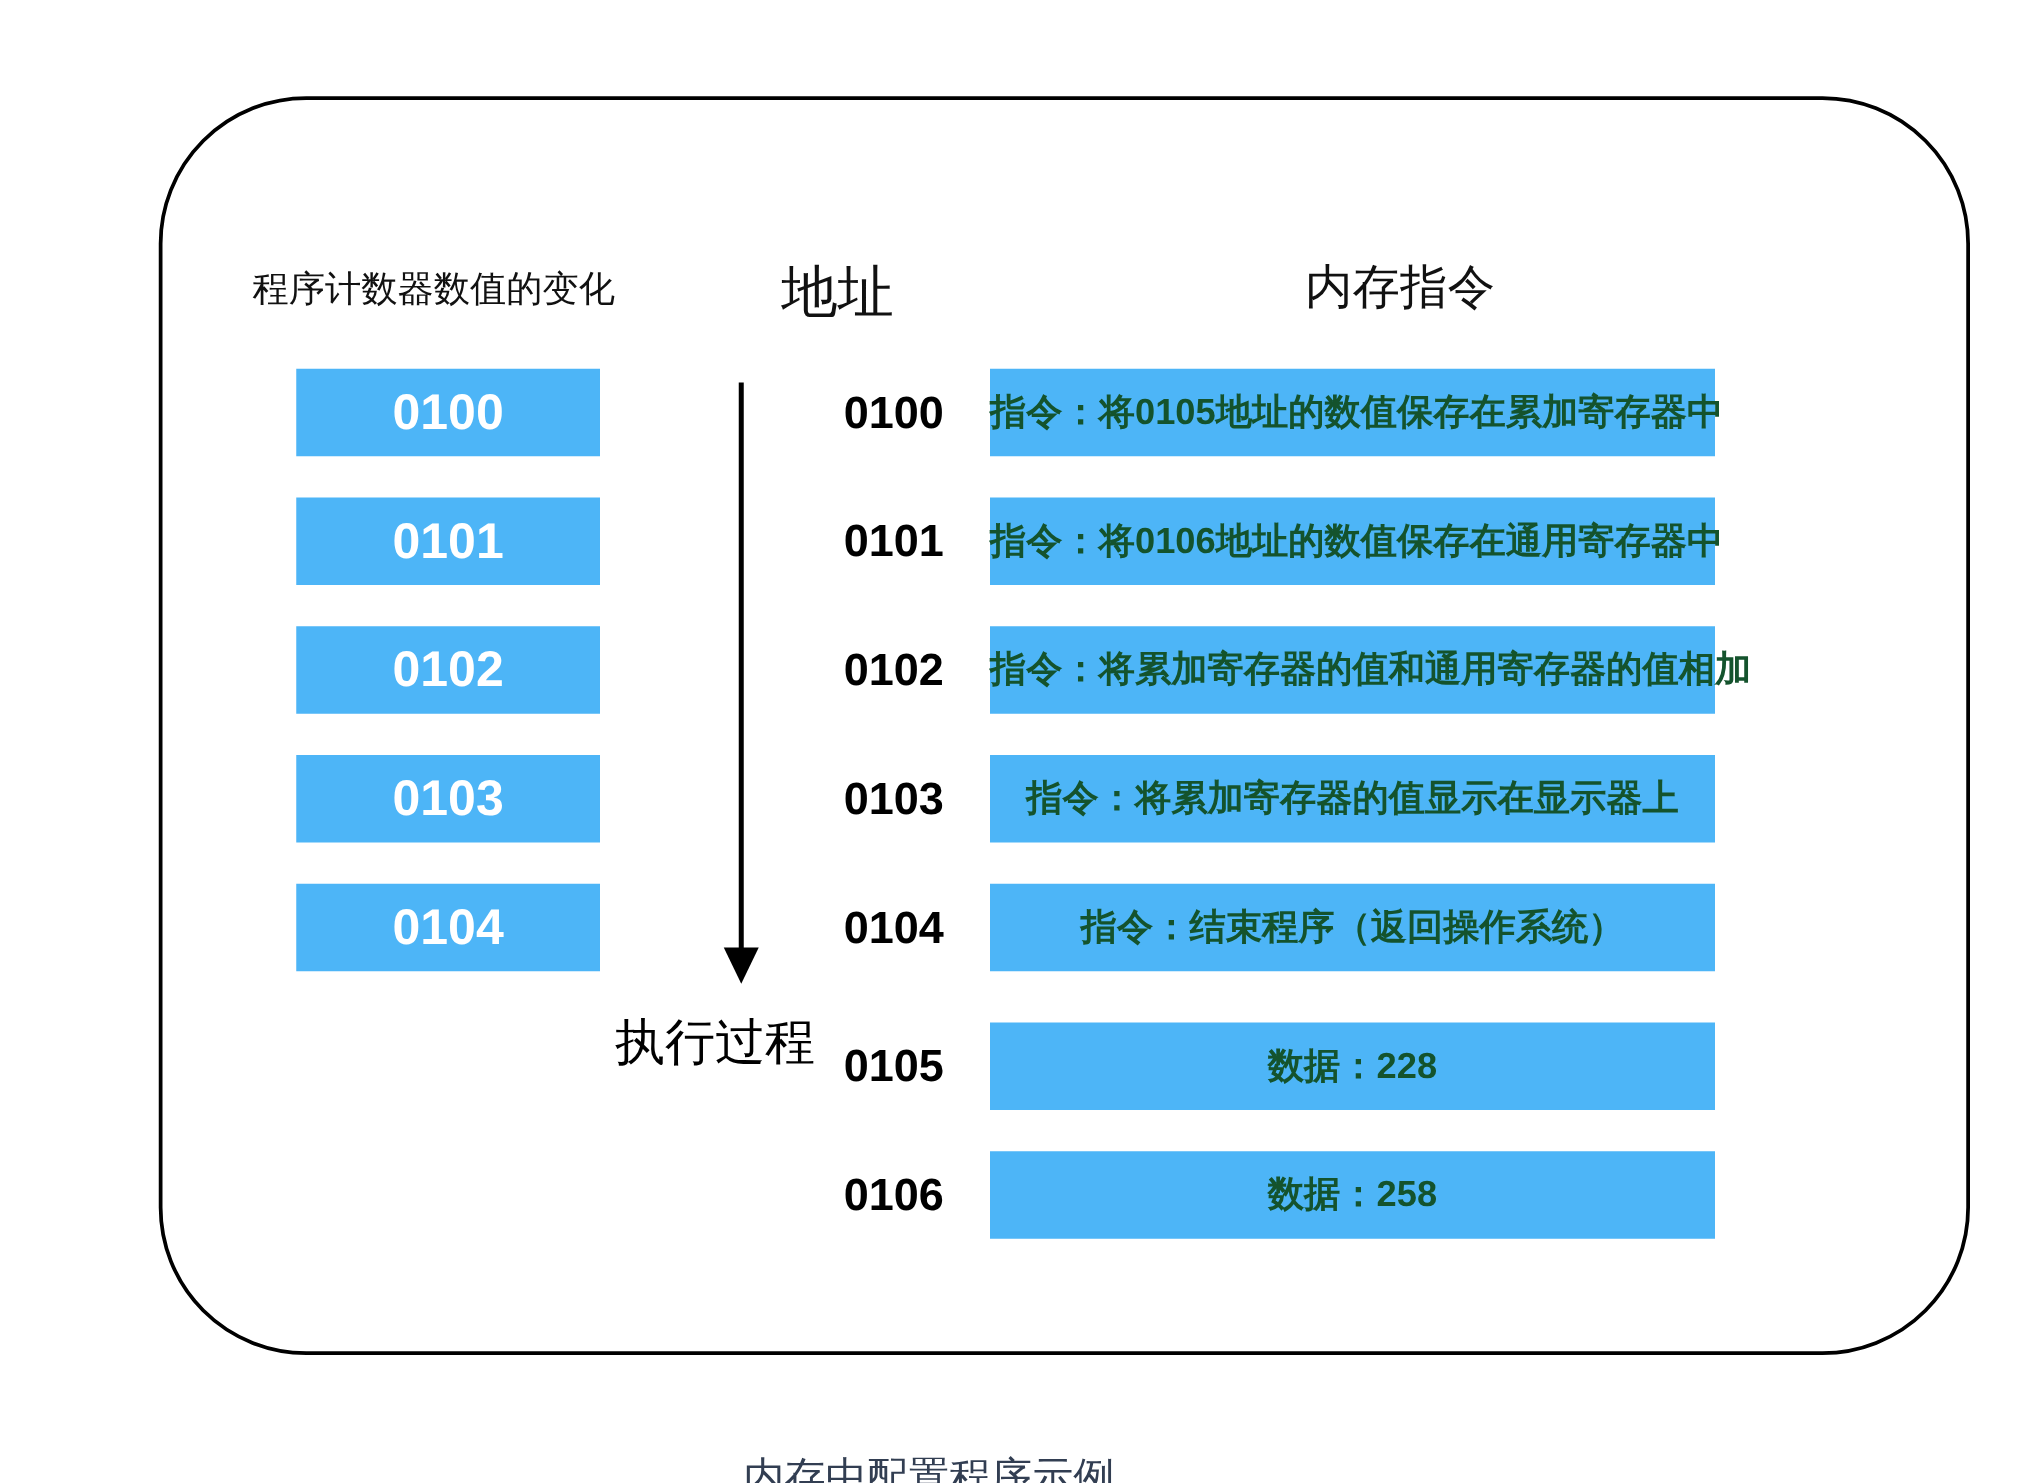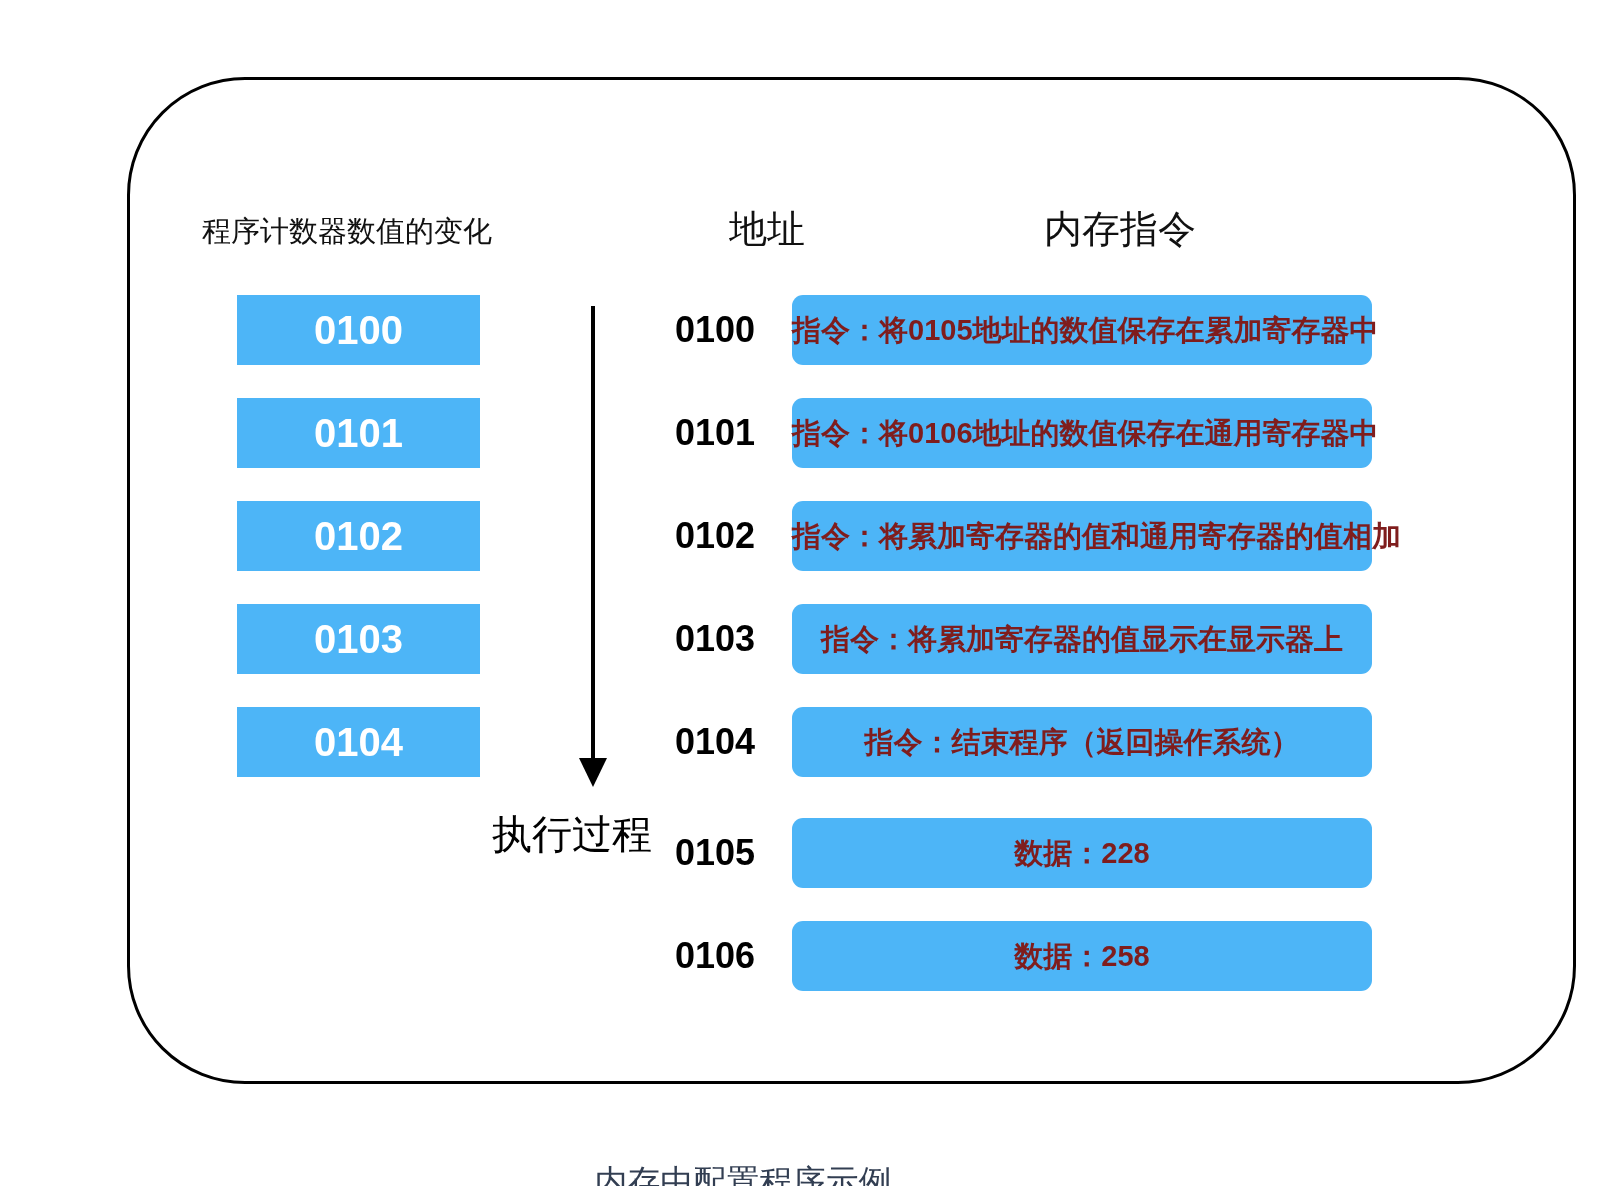--- a/index.html
+++ b/index.html
@@ -13,36 +13,36 @@
   }
   .canvas { position:relative; width:1614px; height:1186px; background:#fff; overflow:hidden; }
 
   .frame {
     position:absolute; left:83px; top:33px; width:1449px; height:1007px;
     border:3px solid var(--frame-border); border-radius:118px; background:transparent;
   }
 
   .hdr { position:absolute; color:var(--text-black); white-space:nowrap; }
   .hdr-pc  { left:148px; top:168px; width:310px; text-align:center; font-size:29px; }
-  .hdr-addr{ left:581px; top:160px; width:180px; text-align:right; font-size:38px; }
+  .hdr-addr{ left:581px; top:160px; width:180px; text-align:left; font-size:45px; }
   .hdr-mem { left:956px; top:160px; width:240px; text-align:center; font-size:38px; }
 
   .pcbox {
     position:absolute; left:193px; width:243px; height:70px;
     background:var(--box-blue); color:#fff; font-weight:bold;
     font-size:40px; text-align:center; line-height:70px;
   }
   .addr {
     position:absolute; left:591px; width:160px; height:70px;
     color:#000; font-weight:bold; font-size:36px; text-align:center; line-height:70px;
   }
   .ibox {
     position:absolute; left:748px; width:580px; height:70px;
-    background:var(--box-blue); color:#7f1d1d; font-weight:bold;
-    font-size:29px; text-align:center; line-height:70px; white-space:nowrap;border-radius:11px;
+    background:var(--box-blue); color:#14532d; font-weight:bold;
+    font-size:29px; text-align:center; line-height:70px; white-space:nowrap;
   }
 
   .row1{top:251px} .row2{top:354px} .row3{top:457px} .row4{top:560px}
   .row5{top:663px} .row6{top:774px} .row7{top:877px}
 
   .arrow-line {
     position:absolute; left:547px; top:262px; width:4px; height:455px; background:#000;
   }
   .arrow-head {
     position:absolute; left:535px; top:714px; width:0; height:0;

